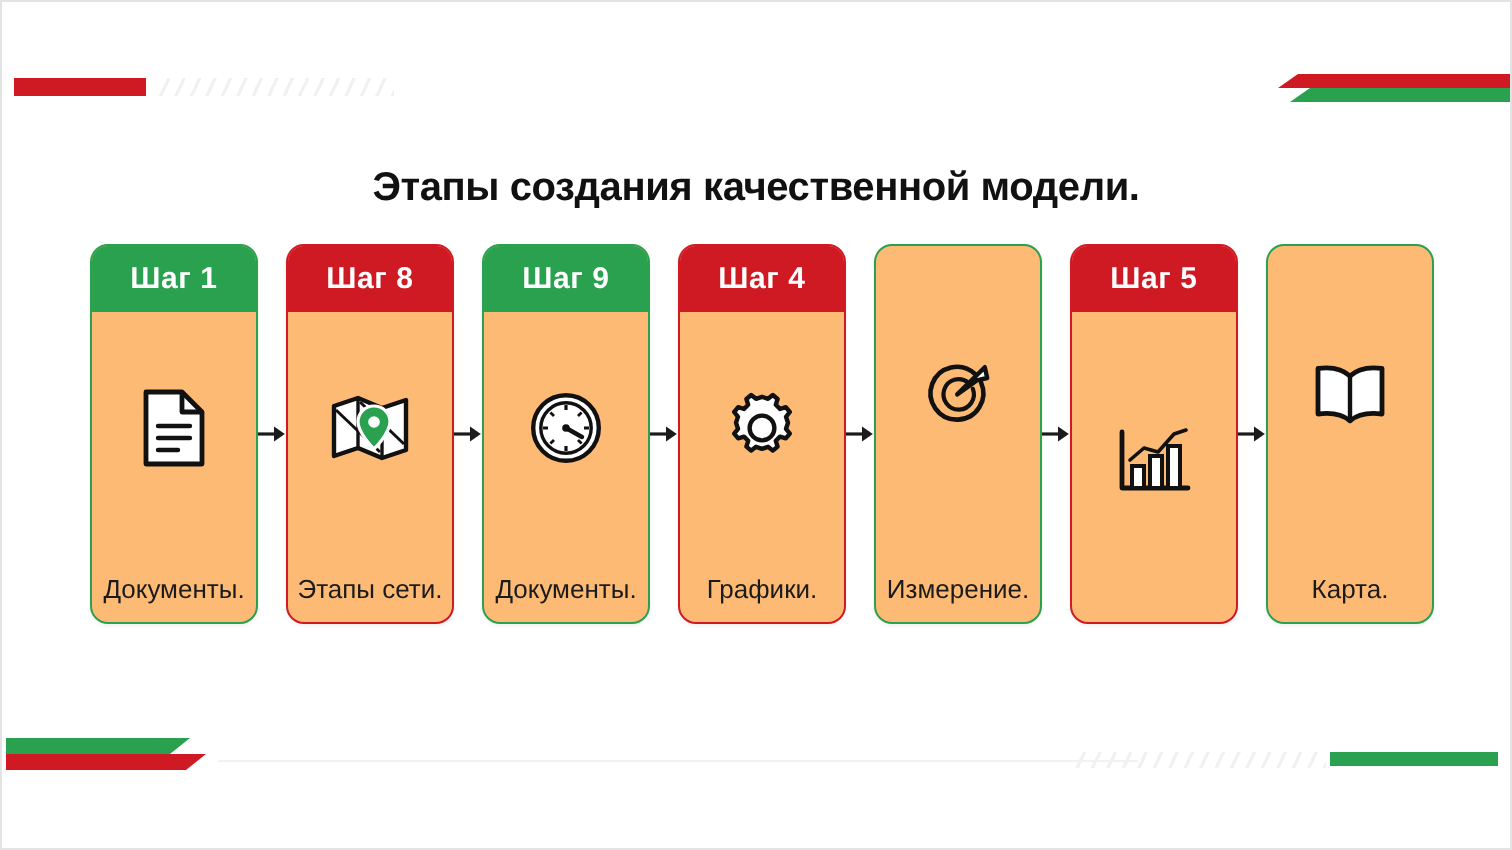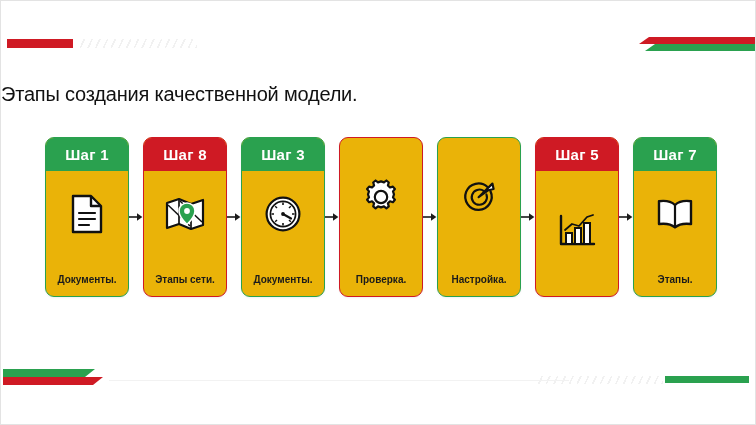--- a/index.html
+++ b/index.html
@@ -89,23 +89,23 @@
     left: 108px; bottom: 43px;
     width: 460px; height: 1px;
     background: #f2f2f2;
   }
 
   
   #title {
     position: absolute;
     left: 0; right: 0;
     top: 82px;
-    text-align: left;
+    text-align: center;
     font-size: 20px;
-    font-weight: normal;
+    font-weight: bold;
     color: #111111;
     letter-spacing: -0.2px;
   }
 
   
   #steps {
     position: absolute;
     left: 44px;
     top: 140px;
     width: 672px;
@@ -113,23 +113,23 @@
     display: flex;
     align-items: stretch;
   }
   .step-slot {
     display: flex;
     align-items: center;
     flex: 0 0 auto;
   }
   .card {
     width: 84px;
-    height: 160px;
+    height: 190px;
     border-radius: 9px;
-    background: #eab308;
+    background: #fdba74;
     border: 1px solid #2aa14f;
     box-sizing: border-box;
     display: flex;
     flex-direction: column;
     overflow: hidden;
     box-shadow: 0 1px 2px rgba(0,0,0,0.06);
   }
   .card.red { border-color: #cf1a24; }
 
   .card-head {
@@ -154,22 +154,22 @@
     padding-bottom: 6px;
   }
   .card-icon svg { display: block; }
 
   .card-label {
     flex: 0 0 auto;
     height: 34px;
     display: flex;
     align-items: center;
     justify-content: center;
-    font-size: 10px;
-    font-weight: bold;
+    font-size: 13px;
+    font-weight: normal;
     color: #1b1b1b;
     text-align: center;
     padding: 0 4px;
     box-sizing: border-box;
   }
 
   .arrow {
     width: 14px;
     display: flex;
     align-items: center;
@@ -238,21 +238,21 @@
     </div>
     <div class="arrow">
       <svg width="14" height="10" viewBox="0 0 14 10">
         <line x1="0" y1="5" x2="9" y2="5" stroke="#1b1b1b" stroke-width="1.6"></line>
         <path d="M8 1.2 L13.4 5 L8 8.8 z" fill="#1b1b1b"></path>
       </svg>
     </div>
 
     <div class="step-slot">
       <div class="card">
-        <div class="card-head">Шаг 3</div>
+        <div class="card-head">Шаг 9</div>
         <div class="card-icon">
           <svg width="38" height="38" viewBox="0 0 38 38">
             <circle cx="19" cy="19" r="16.4" fill="#ffffff" stroke="#111111" stroke-width="2.2"></circle>
             <circle cx="19" cy="19" r="12.6" fill="none" stroke="#111111" stroke-width="1.7"></circle>
             <line x1="19" y1="7.5" x2="19" y2="10" stroke="#111111" stroke-width="1.6"></line>
             <line x1="19" y1="28" x2="19" y2="30.5" stroke="#111111" stroke-width="1.6"></line>
             <line x1="7.5" y1="19" x2="10" y2="19" stroke="#111111" stroke-width="1.6"></line>
             <line x1="28" y1="19" x2="30.5" y2="19" stroke="#111111" stroke-width="1.6"></line>
             <line x1="11.2" y1="11.2" x2="13" y2="13" stroke="#111111" stroke-width="1.4"></line>
             <line x1="25" y1="25" x2="26.8" y2="26.8" stroke="#111111" stroke-width="1.4"></line>
@@ -267,50 +267,51 @@
     </div>
     <div class="arrow">
       <svg width="14" height="10" viewBox="0 0 14 10">
         <line x1="0" y1="5" x2="9" y2="5" stroke="#1b1b1b" stroke-width="1.6"></line>
         <path d="M8 1.2 L13.4 5 L8 8.8 z" fill="#1b1b1b"></path>
       </svg>
     </div>
 
     <div class="step-slot">
       <div class="card red">
+        <div class="card-head">Шаг 4</div>
         <div class="card-icon">
           <svg width="38" height="38" viewBox="0 0 38 38">
             <path d="M19 3.4
                      l3.0 1.0 l2.4 -1.9 l2.4 2.0 l-0.9 2.9 l2.1 2.1 l2.9 -0.9 l2.0 2.4 l-1.9 2.4 l1.0 3.0
                      l-1.0 3.0 l1.9 2.4 l-2.0 2.4 l-2.9 -0.9 l-2.1 2.1 l0.9 2.9 l-2.4 2.0 l-2.4 -1.9 l-3.0 1.0
                      l-3.0 -1.0 l-2.4 1.9 l-2.4 -2.0 l0.9 -2.9 l-2.1 -2.1 l-2.9 0.9 l-2.0 -2.4 l1.9 -2.4 l-1.0 -3.0
                      l1.0 -3.0 l-1.9 -2.4 l2.0 -2.4 l2.9 0.9 l2.1 -2.1 l-0.9 -2.9 l2.4 -2.0 l2.4 1.9 z" fill="#ffffff" stroke="#111111" stroke-width="2.2" stroke-linejoin="round"></path>
             <circle cx="19" cy="19" r="6.2" fill="#ffffff" stroke="#111111" stroke-width="2.2"></circle>
           </svg>
         </div>
-        <div class="card-label">Проверка.</div>
+        <div class="card-label">Графики.</div>
       </div>
     </div>
     <div class="arrow">
       <svg width="14" height="10" viewBox="0 0 14 10">
         <line x1="0" y1="5" x2="9" y2="5" stroke="#1b1b1b" stroke-width="1.6"></line>
         <path d="M8 1.2 L13.4 5 L8 8.8 z" fill="#1b1b1b"></path>
       </svg>
     </div>
 
     <div class="step-slot">
       <div class="card">
         <div class="card-icon">
           <svg width="38" height="38" viewBox="0 0 38 38">
             <path d="M27.5 9.0 a13.2 13.2 0 1 0 3.0 4.2" fill="none" stroke="#111111" stroke-width="2.3" stroke-linecap="round"></path>
             <path d="M24.0 13.2 a7.6 7.6 0 1 0 2.4 3.2" fill="none" stroke="#111111" stroke-width="2.1" stroke-linecap="round"></path>
             <path d="M18.6 19.2 L32.4 5.6 L33.6 11.0 L28.4 12.2 z" fill="#ffffff" stroke="#111111" stroke-width="2.2" stroke-linejoin="round"></path>
           </svg>
         </div>
-        <div class="card-label">Настройка.</div>
+        <div class="card-label">Измерение.</div>
       </div>
     </div>
     <div class="arrow">
       <svg width="14" height="10" viewBox="0 0 14 10">
         <line x1="0" y1="5" x2="9" y2="5" stroke="#1b1b1b" stroke-width="1.6"></line>
         <path d="M8 1.2 L13.4 5 L8 8.8 z" fill="#1b1b1b"></path>
       </svg>
     </div>
 
     <div class="step-slot">
@@ -329,26 +330,25 @@
     </div>
     <div class="arrow">
       <svg width="14" height="10" viewBox="0 0 14 10">
         <line x1="0" y1="5" x2="9" y2="5" stroke="#1b1b1b" stroke-width="1.6"></line>
         <path d="M8 1.2 L13.4 5 L8 8.8 z" fill="#1b1b1b"></path>
       </svg>
     </div>
 
     <div class="step-slot">
       <div class="card">
-        <div class="card-head">Шаг 7</div>
         <div class="card-icon">
           <svg width="40" height="34" viewBox="0 0 40 34">
             <path d="M20 8 C16 4.2 10 3.4 4 4.2 L4 27 C10 26.2 16 27 20 30.4
                      C24 27 30 26.2 36 27 L36 4.2 C30 3.4 24 4.2 20 8 z" fill="#ffffff" stroke="#111111" stroke-width="2.4" stroke-linejoin="round"></path>
             <line x1="20" y1="8" x2="20" y2="30.4" stroke="#111111" stroke-width="2.2"></line>
           </svg>
         </div>
-        <div class="card-label">Этапы.</div>
+        <div class="card-label">Карта.</div>
       </div>
     </div>
 
   </div>
 </div>
 
 </body></html>

